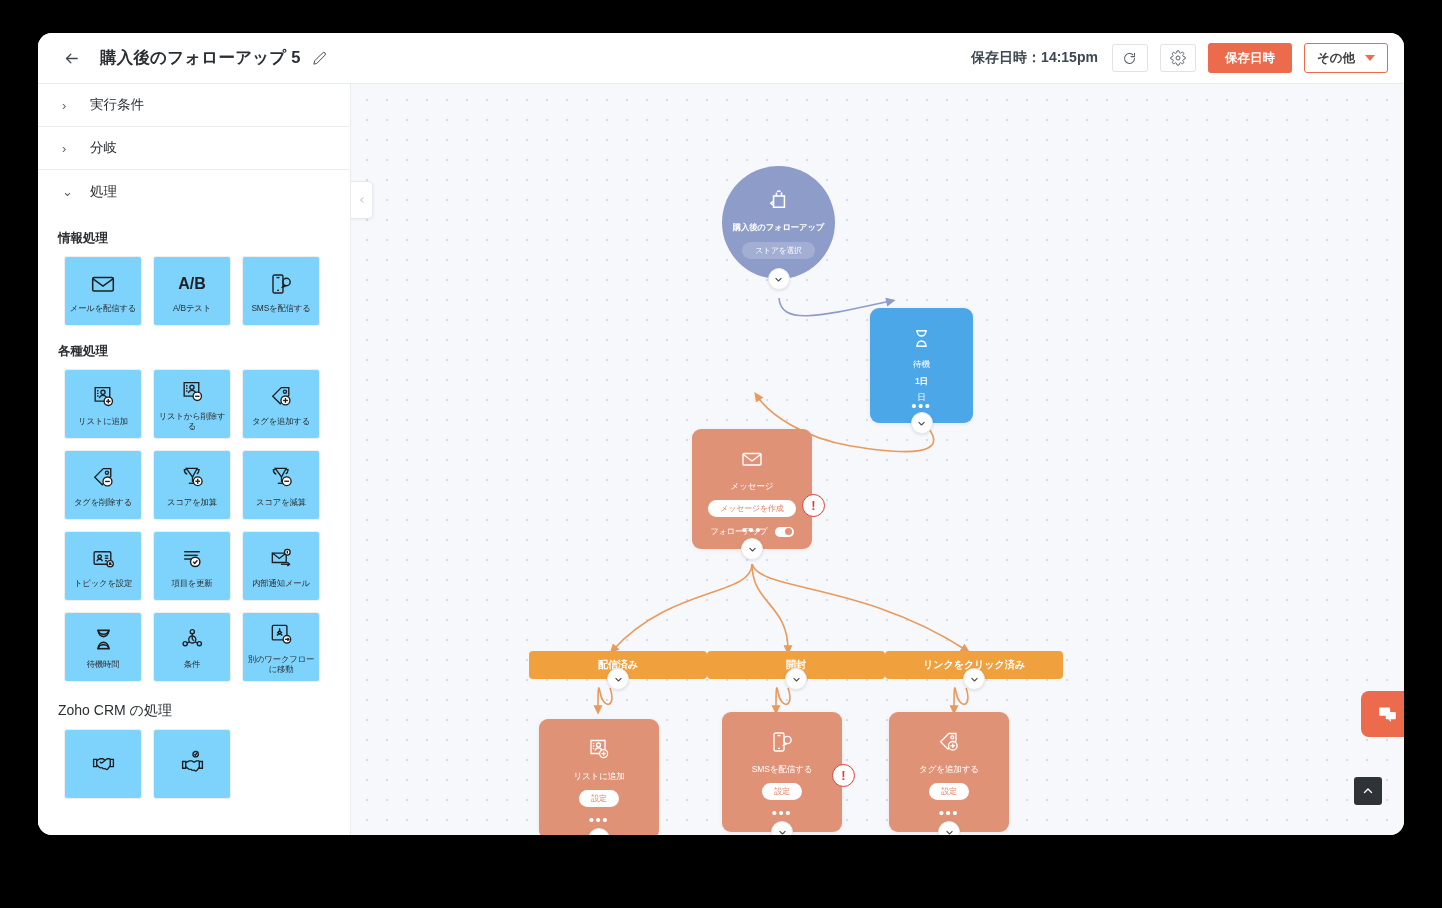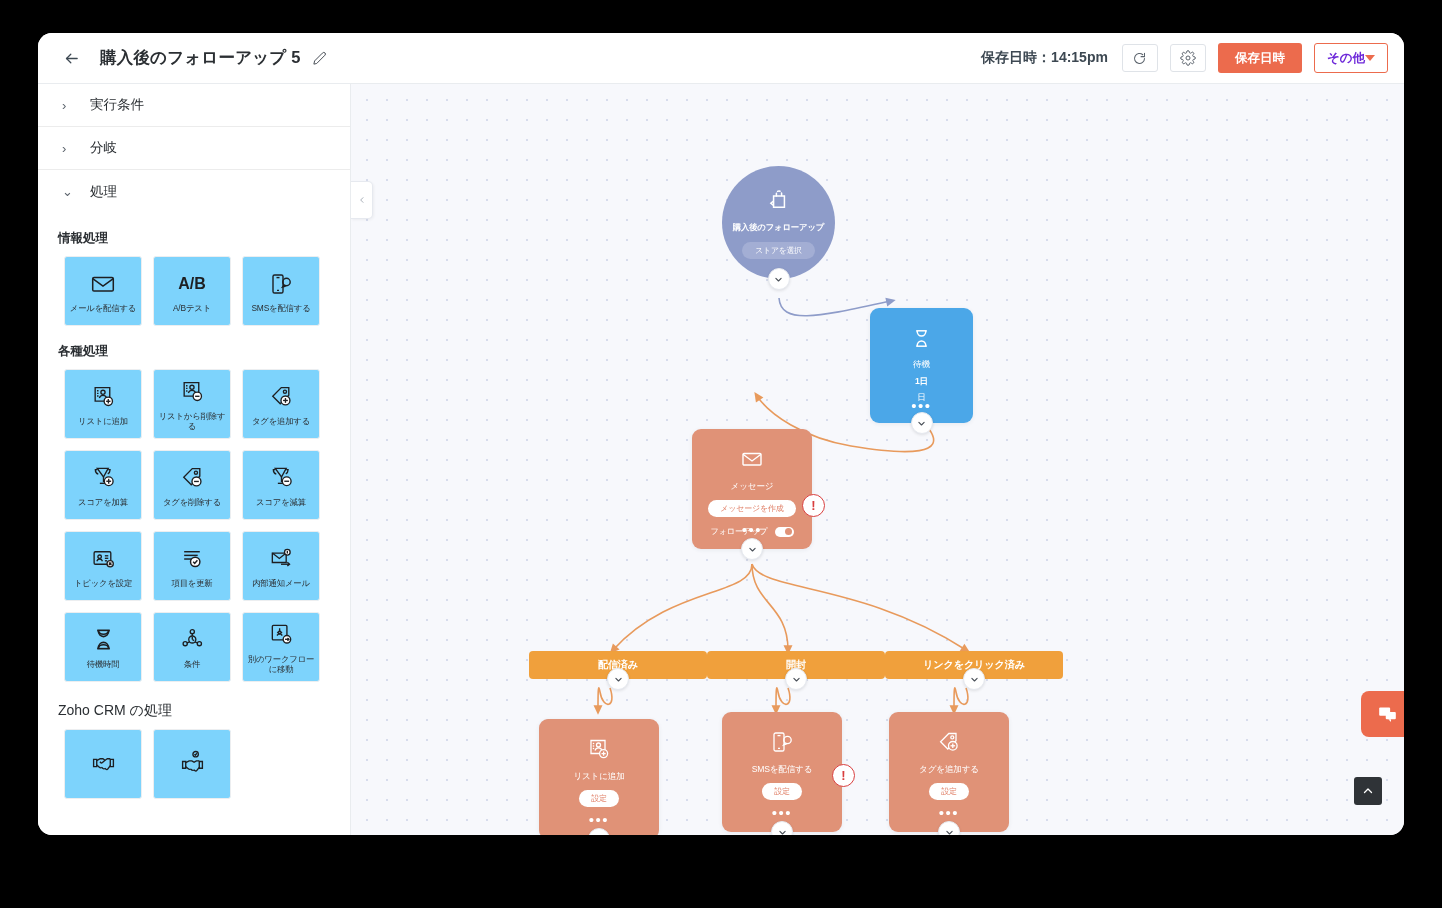--- a/index.html
+++ b/index.html
@@ -55,25 +55,25 @@
     height: 30px; padding: 0 17px;
     background: #ec6b4d; color: #fff;
     border: none; border-radius: 3px;
     font-size: 12.5px; font-weight: bold;
     font-family: inherit;
     display: flex; align-items: center; cursor: pointer;
     margin-right: 12px; white-space: nowrap;
   }
   .btn-outline {
     height: 30px; padding: 0 12px;
-    background: #fff; color: #6d28d9;
+    background: #fff; color: #404040;
     border: 1px solid #ec6b4d; border-radius: 3px;
     font-size: 12.5px; font-weight: bold;
     font-family: inherit;
-    display: flex; align-items: center; cursor: pointer;
+    display: flex; align-items: center; gap: 10px; cursor: pointer;
     white-space: nowrap;
   }
   .caret-dn {
     width: 0; height: 0;
     border-left: 5px solid transparent; border-right: 5px solid transparent;
     border-top: 6px solid #ec6b4d;
   }
 
   
   .sidebar {
@@ -362,43 +362,43 @@
               <line x1="15.8" y1="13.5" x2="15.8" y2="18.1"></line>
               <line x1="13.5" y1="15.8" x2="18.1" y2="15.8"></line>
             </svg>
         </span>
         <span class="t-lb">タグを追加する</span>
       </div>
 
       <div class="tile">
         <span class="t-ic">
           <svg width="25" height="25" viewBox="0 0 24 24" fill="none" stroke="#1d1f22" stroke-width="1.3">
+              <path d="M19 3.5h-7.2L3.6 11.8l7.2 7.2 8.2-8.2z"></path>
+              <circle cx="15.3" cy="7.4" r="1.5"></circle>
+              <circle cx="15.8" cy="15.8" r="4.3" fill="#fff"></circle>
+              <line x1="13.5" y1="15.8" x2="18.1" y2="15.8"></line>
+            </svg>
+        </span>
+        <span class="t-lb">タグを削除する</span>
+      </div>
+
+      <div class="tile">
+        <span class="t-ic">
+          <svg width="25" height="25" viewBox="0 0 24 24" fill="none" stroke="#1d1f22" stroke-width="1.3">
               <path d="M6 3.2h10.5L12 11.5z"></path>
               <line x1="12" y1="11.5" x2="12" y2="16.5"></line>
               <line x1="8.5" y1="17.6" x2="15.5" y2="17.6"></line>
               <path d="M6 4.5H4.2c0 2.4 1.2 3.8 2.8 4.2"></path>
               <path d="M16.5 4.5h1.8c0 2-.9 3.3-2.2 4"></path>
               <circle cx="17" cy="15.6" r="4.2" fill="#fff"></circle>
               <line x1="17" y1="13.3" x2="17" y2="17.9"></line>
               <line x1="14.7" y1="15.6" x2="19.3" y2="15.6"></line>
             </svg>
         </span>
         <span class="t-lb">スコアを加算</span>
-      </div>
-
-      <div class="tile">
-        <span class="t-ic">
-          <svg width="25" height="25" viewBox="0 0 24 24" fill="none" stroke="#1d1f22" stroke-width="1.3">
-              <path d="M19 3.5h-7.2L3.6 11.8l7.2 7.2 8.2-8.2z"></path>
-              <circle cx="15.3" cy="7.4" r="1.5"></circle>
-              <circle cx="15.8" cy="15.8" r="4.3" fill="#fff"></circle>
-              <line x1="13.5" y1="15.8" x2="18.1" y2="15.8"></line>
-            </svg>
-        </span>
-        <span class="t-lb">タグを削除する</span>
       </div>
 
       <div class="tile">
         <span class="t-ic">
           <svg width="25" height="25" viewBox="0 0 24 24" fill="none" stroke="#1d1f22" stroke-width="1.3">
               <path d="M6 3.2h10.5L12 11.5z"></path>
               <line x1="12" y1="11.5" x2="12" y2="16.5"></line>
               <line x1="8.5" y1="17.6" x2="15.5" y2="17.6"></line>
               <path d="M6 4.5H4.2c0 2.4 1.2 3.8 2.8 4.2"></path>
               <path d="M16.5 4.5h1.8c0 2-.9 3.3-2.2 4"></path>

